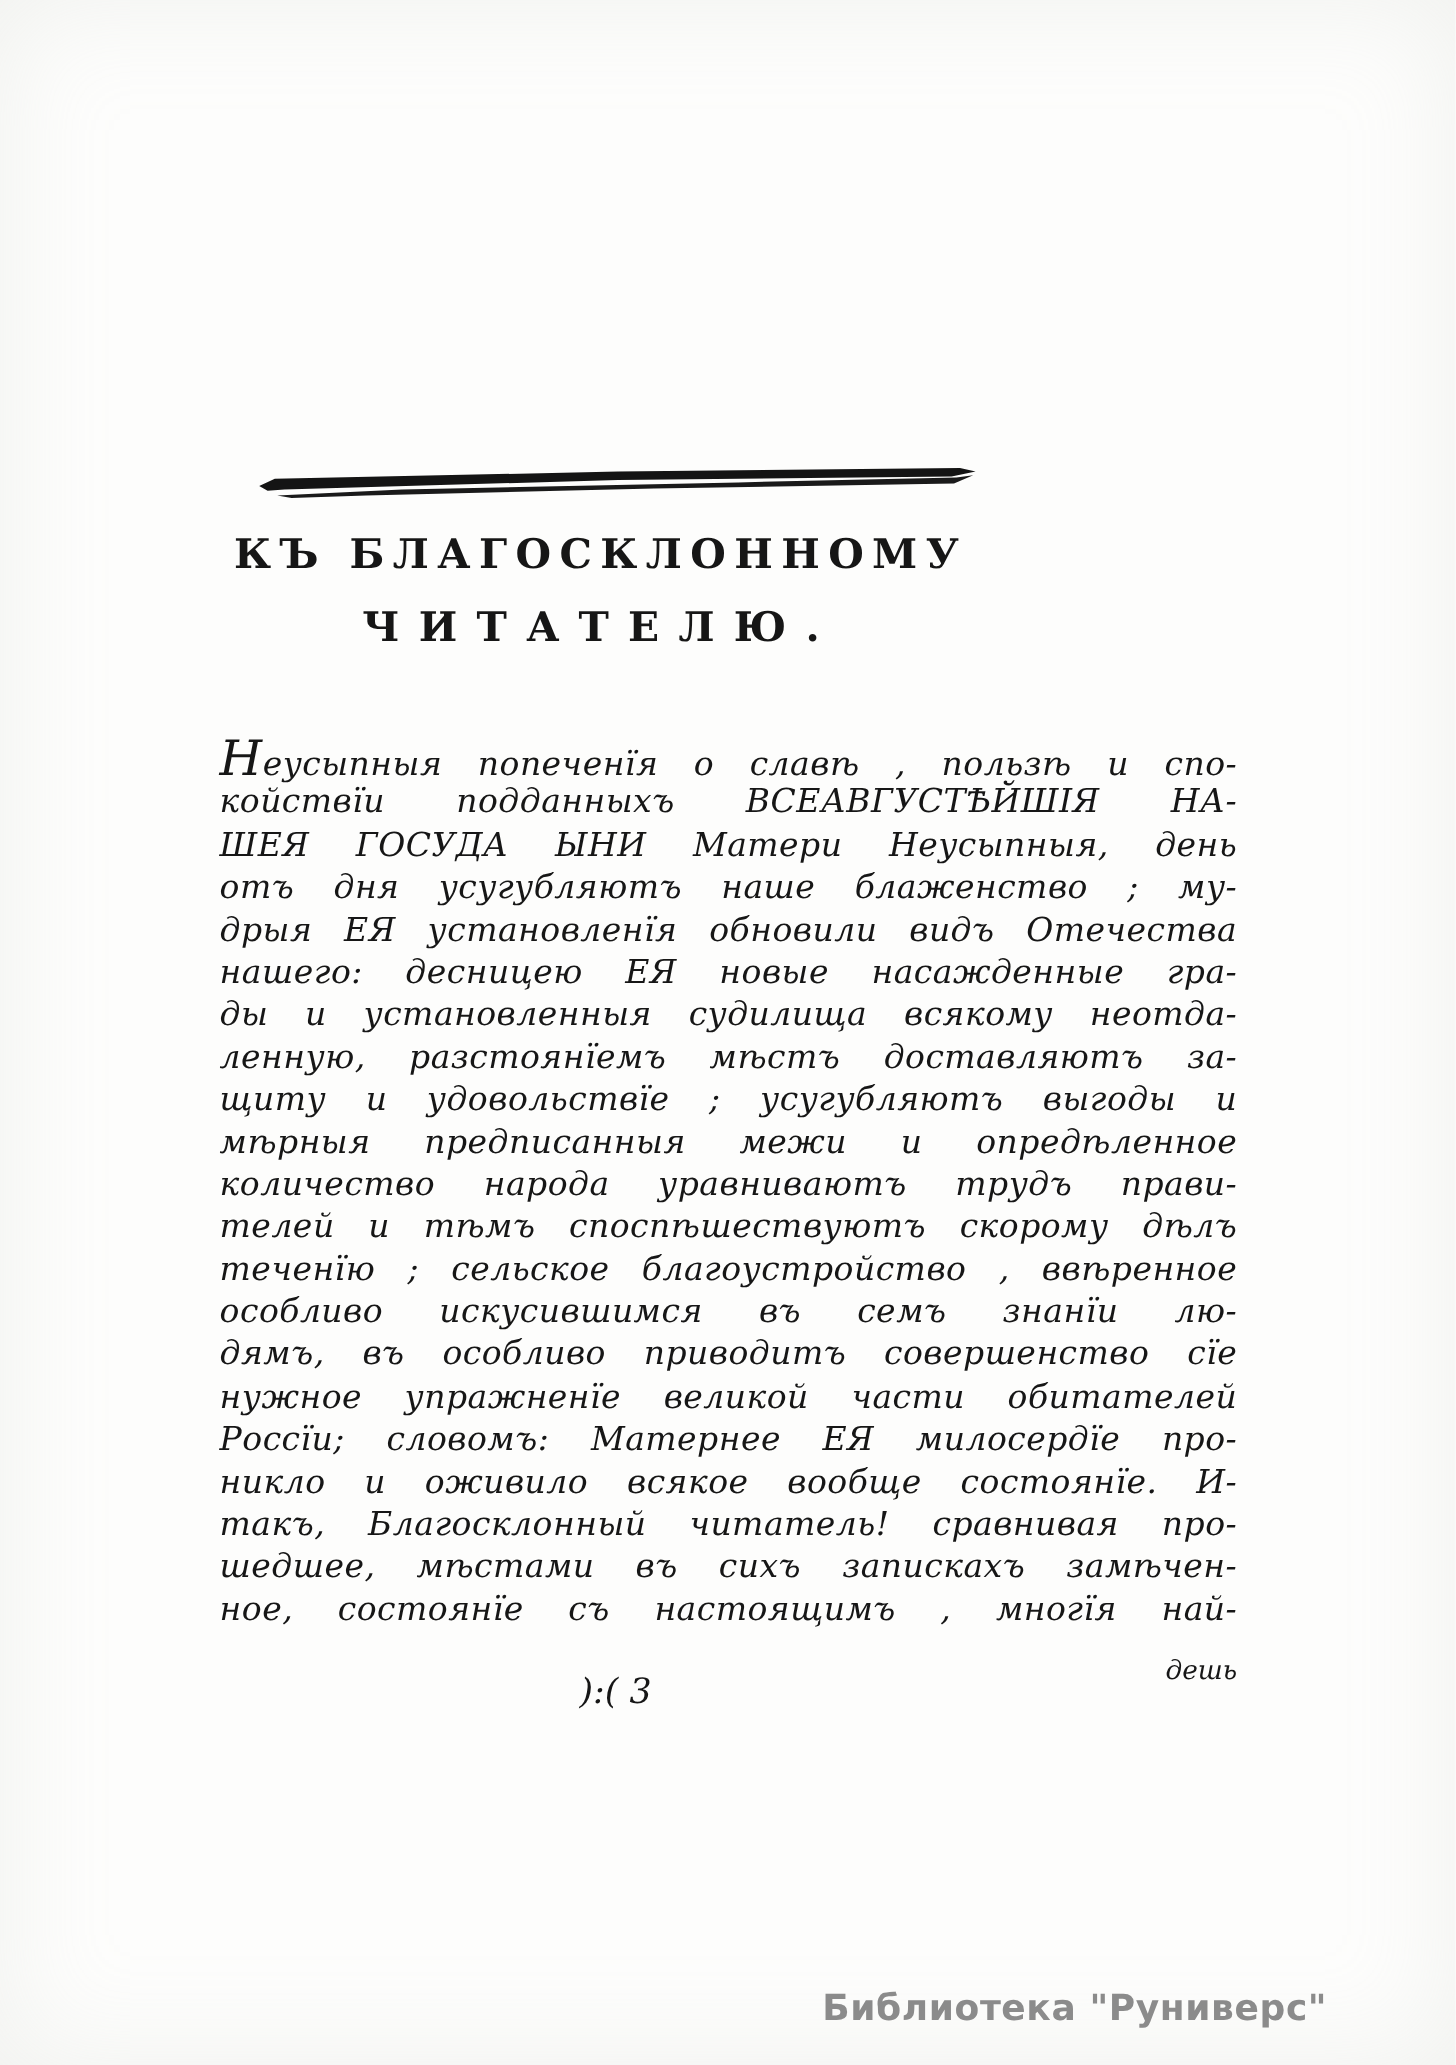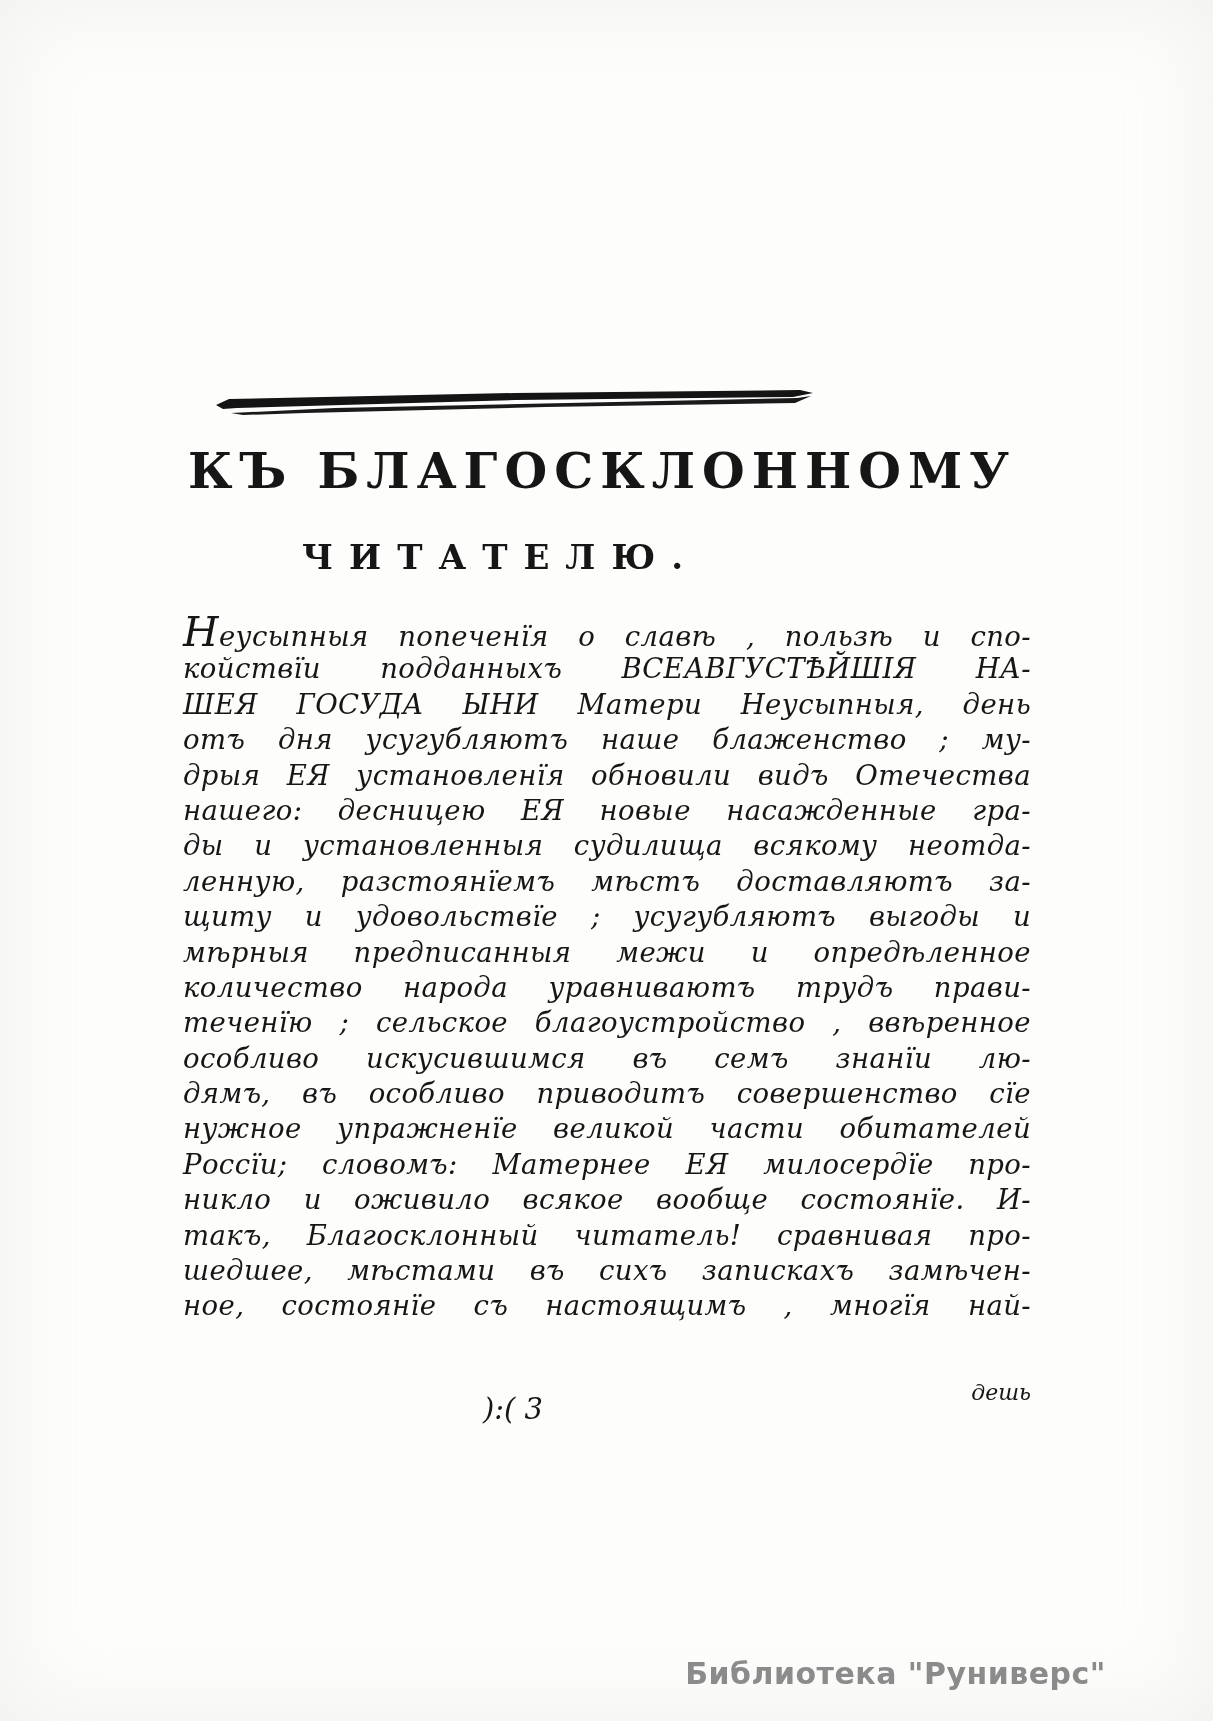--- a/index.html
+++ b/index.html
@@ -25,27 +25,27 @@
 
   
   .title-block {
     position: absolute;
     left: 188px;
     top: 442px;
     width: 625px;
     text-align: center;
   }
   .title-main {
-    font-size: 49px;
+    font-size: 34px;
     font-weight: bold;
     letter-spacing: 7px;
     white-space: nowrap;
   }
   .title-sub {
-    margin-top: 37px;
+    margin-top: 21px;
     font-size: 34px;
     font-weight: bold;
     letter-spacing: 16px;
     white-space: nowrap;
   }
 
   
   .body-text {
     position: absolute;
     left: 183px;
@@ -123,20 +123,21 @@
     <div class="body-line">койствїи подданныхъ ВСЕАВГУСТѢЙШІЯ НА-</div>
     <div class="body-line">ШЕЯ ГОСУДА ЫНИ Матери Неусыпныя, день</div>
     <div class="body-line">отъ дня усугубляютъ наше блаженство ; му-</div>
     <div class="body-line">дрыя ЕЯ установленїя обновили видъ Отечества</div>
     <div class="body-line">нашего: десницею ЕЯ новые насажденные гра-</div>
     <div class="body-line">ды и установленныя судилища всякому неотда-</div>
     <div class="body-line">ленную, разстоянїемъ мѣстъ доставляютъ за-</div>
     <div class="body-line">щиту и удовольствїе ; усугубляютъ выгоды и</div>
     <div class="body-line">мѣрныя предписанныя межи и опредѣленное</div>
     <div class="body-line">количество народа уравниваютъ трудъ прави-</div>
+    <div class="body-line">телей и тѣмъ споспѣшествуютъ скорому дѣлъ</div>
     <div class="body-line">теченїю ; сельское благоустройство , ввѣренное</div>
     <div class="body-line">особливо искусившимся въ семъ знанїи лю-</div>
     <div class="body-line">дямъ, въ особливо приводитъ совершенство сїе</div>
     <div class="body-line">нужное упражненїе великой части обитателей</div>
     <div class="body-line">Россїи; словомъ: Матернее ЕЯ милосердїе про-</div>
     <div class="body-line">никло и оживило всякое вообще состоянїе. И-</div>
     <div class="body-line">такъ, Благосклонный читатель! сравнивая про-</div>
     <div class="body-line">шедшее, мѣстами въ сихъ запискахъ замѣчен-</div>
     <div class="body-line">ное, состоянїе съ настоящимъ , многїя най-</div>
   </div>

